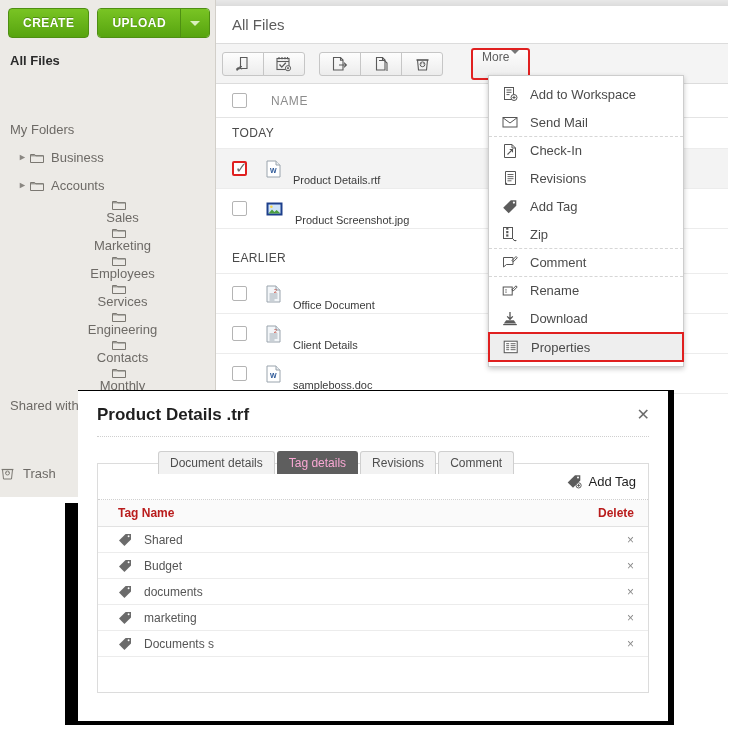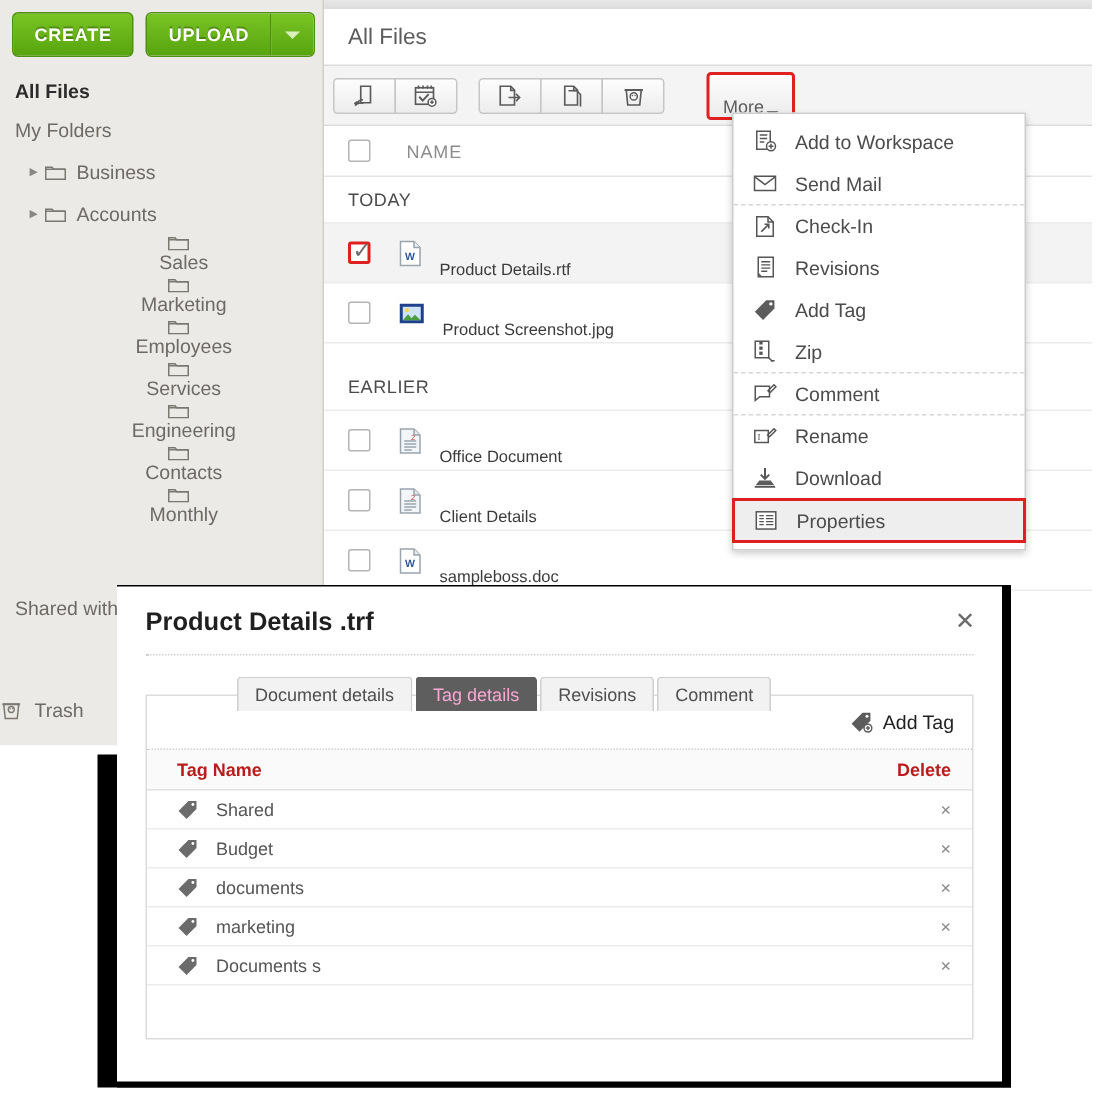--- a/index.html
+++ b/index.html
@@ -45,21 +45,21 @@
   }
   .caret i{
     display:block;width:0;height:0;border-left:5px solid transparent;border-right:5px solid transparent;
     border-top:5px solid #d9f0bd;
   }
 
   .nav{position:absolute;left:0;top:48px;width:215px;}
   .nav-head{
     font-size:13px;font-weight:bold;color:#2b2b2b;padding:5px 0 5px 10px;
   }
-  .nav-sub{font-size:13px;color:#6d6a66;padding:6px 0 6px 10px;}
+  .nav-sub{font-size:13px;color:#6d6a66;padding:6px 0 6px 10px;margin-top:43px;}
   .nav-item{
     display:flex;align-items:center;height:28px;font-size:13px;color:#6d6a66;
     padding-left:18px;cursor:pointer;
   }
   .nav-item .twisty{
     width:12px;display:inline-block;color:#8a8782;font-size:9px;line-height:1;
   }
   .nav-item .fold{margin:0 7px 0 0;display:inline-block;}
   .nav-item .lbl{white-space:nowrap;}
   .nav-item.indent{padding-left:30px;flex-direction:column;}
@@ -97,21 +97,21 @@
     margin-left:-1px;box-sizing:border-box;
   }
   .tbgroup .tbtn:first-child{margin-left:0;border-radius:3px 0 0 3px;}
   .tbgroup .tbtn:last-child{border-radius:0 3px 3px 0;}
   .tbgroup .tbtn:only-child{border-radius:3px;}
 
   .morewrap{position:relative;margin-left:14px;}
   .morebtn{
     height:32px;min-width:58px;border:2px solid #e02020;border-radius:3px;
     background:linear-gradient(#fdfdfd,#ececec);
-    display:flex;align-items:flex-end;justify-content:center;gap:2px;
+    display:flex;align-items:flex-start;justify-content:center;gap:2px;
     font-size:12px;color:#5d5d5d;padding:0 9px;box-sizing:border-box;cursor:pointer;
   }
   .morebtn .dn{width:0;height:0;border-left:4px solid transparent;border-right:4px solid transparent;border-top:4px solid #777;}
 
   
   .listhead{
     height:34px;border-bottom:1px solid #e4e4e4;display:flex;align-items:center;
     padding-left:16px;box-sizing:border-box;
   }
   .cb{

